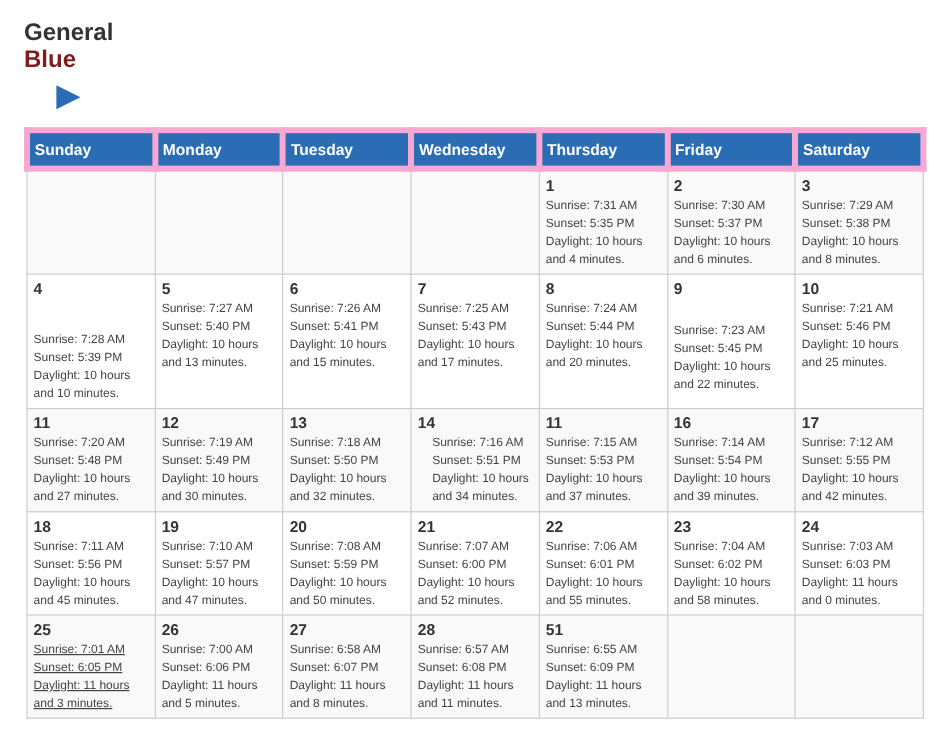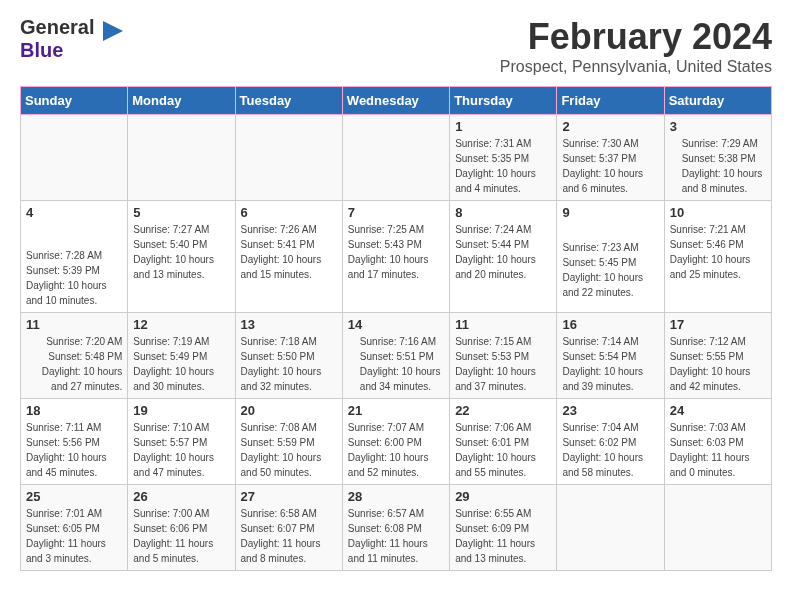--- a/index.html
+++ b/index.html
@@ -40,21 +40,21 @@
     }
     thead tr {
       background-color: #2a6db5;
       color: white;
     }
     thead th {
       padding: 6px 4px;
       font-size: 13px;
       font-weight: bold;
       text-align: left;
-      border: 1px solid #f9a8d4;
+      border: 5px solid #f9a8d4;
     }
     tbody tr {
       background: #fff;
     }
     tbody tr:nth-child(odd) {
       background: #f9f9f9;
     }
     tbody td {
       border: 1px solid #ccc;
       vertical-align: top;
@@ -70,48 +70,46 @@
       display: block;
       margin-bottom: 2px;
     }
     .cell-info {
       font-size: 10px;
       color: #444;
       line-height: 1.5;
     }
     .logo-wrapper {
       display: flex;
+      align-items: center;
       gap: 4px;
+      flex-direction: column;
     }
     .logo-main {
       font-size: 20px;
       font-weight: bold;
     }
     .logo-main .g { color: #333; }
-    .logo-main .blue-part { color: #4c1d95; }
+    .logo-main .blue-part { color: #7f1d1d; }
   </style>
 </head>
 <body>
 
 <div class="header-area">
   <div class="logo">
     <div class="logo-wrapper">
       <span class="logo-main">
         <span class="g">General</span><br>
         <span class="blue-part">Blue</span>
       </span>
       <svg width="30" height="30" viewBox="0 0 30 30">
         <polygon points="5,5 25,15 5,25" fill="#2a6db5"></polygon>
       </svg>
     </div>
   </div>
-  <div class="title-area">
-    <div class="main-title">February 2024</div>
-    <div class="subtitle">Prospect, Pennsylvania, United States</div>
-  </div>
 </div>
 
 <table>
   <thead>
     <tr>
     <th>Sunday</th>
         <th>Monday</th>
         <th>Tuesday</th>
         <th>Wednesday</th>
         <th>Thursday</th>
@@ -134,21 +132,21 @@
         </td>
         <td>
           <span class="day-num">2</span>
           <div class="cell-info" style="white-space: pre-line;">Sunrise: 7:30 AM
 Sunset: 5:37 PM
 Daylight: 10 hours
 and 6 minutes.</div>
         </td>
         <td>
           <span class="day-num">3</span>
-          <div class="cell-info" style="white-space: pre-line; margin-left: 12px;">Sunrise: 7:29 AM
+          <div class="cell-info" style="white-space: pre-line;">Sunrise: 7:29 AM
 Sunset: 5:38 PM
 Daylight: 10 hours
 and 8 minutes.</div>
         </td>
       </tr>
       <tr>
         <td>
           <span class="day-num">4</span>
           <div class="cell-info" style="white-space: pre-line; margin-top: 28px;">Sunrise: 7:28 AM
 Sunset: 5:39 PM
@@ -194,21 +192,21 @@
           <span class="day-num">10</span>
           <div class="cell-info" style="white-space: pre-line;">Sunrise: 7:21 AM
 Sunset: 5:46 PM
 Daylight: 10 hours
 and 25 minutes.</div>
         </td>
       </tr>
       <tr>
         <td>
           <span class="day-num">11</span>
-          <div class="cell-info" style="white-space: pre-line; text-align: right;">Sunrise: 7:20 AM
+          <div class="cell-info" style="white-space: pre-line;">Sunrise: 7:20 AM
 Sunset: 5:48 PM
 Daylight: 10 hours
 and 27 minutes.</div>
         </td>
         <td>
           <span class="day-num">12</span>
           <div class="cell-info" style="white-space: pre-line;">Sunrise: 7:19 AM
 Sunset: 5:49 PM
 Daylight: 10 hours
 and 30 minutes.</div>
@@ -296,21 +294,21 @@
           <span class="day-num">24</span>
           <div class="cell-info" style="white-space: pre-line;">Sunrise: 7:03 AM
 Sunset: 6:03 PM
 Daylight: 11 hours
 and 0 minutes.</div>
         </td>
       </tr>
       <tr>
         <td>
           <span class="day-num">25</span>
-          <div class="cell-info" style="white-space: pre-line;">Sunrise: 7:01 AM
+          <div class="cell-info" style="white-space: pre-line; text-decoration: underline;">Sunrise: 7:01 AM
 Sunset: 6:05 PM
 Daylight: 11 hours
 and 3 minutes.</div>
         </td>
         <td>
           <span class="day-num">26</span>
           <div class="cell-info" style="white-space: pre-line;">Sunrise: 7:00 AM
 Sunset: 6:06 PM
 Daylight: 11 hours
 and 5 minutes.</div>
@@ -323,21 +321,21 @@
 and 8 minutes.</div>
         </td>
         <td>
           <span class="day-num">28</span>
           <div class="cell-info" style="white-space: pre-line;">Sunrise: 6:57 AM
 Sunset: 6:08 PM
 Daylight: 11 hours
 and 11 minutes.</div>
         </td>
         <td>
-          <span class="day-num">29</span>
+          <span class="day-num">51</span>
           <div class="cell-info" style="white-space: pre-line;">Sunrise: 6:55 AM
 Sunset: 6:09 PM
 Daylight: 11 hours
 and 13 minutes.</div>
         </td>
         <td></td>
         <td></td>
       </tr>
     </tbody>
 </table>

